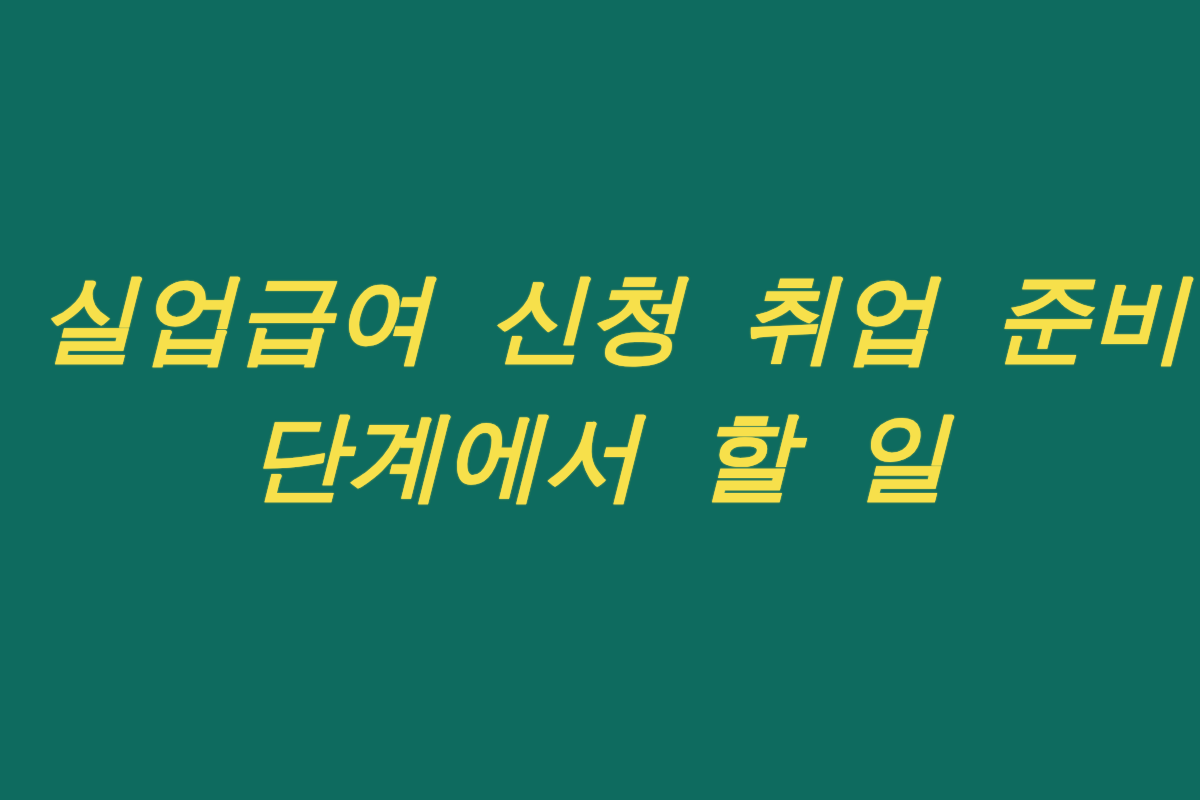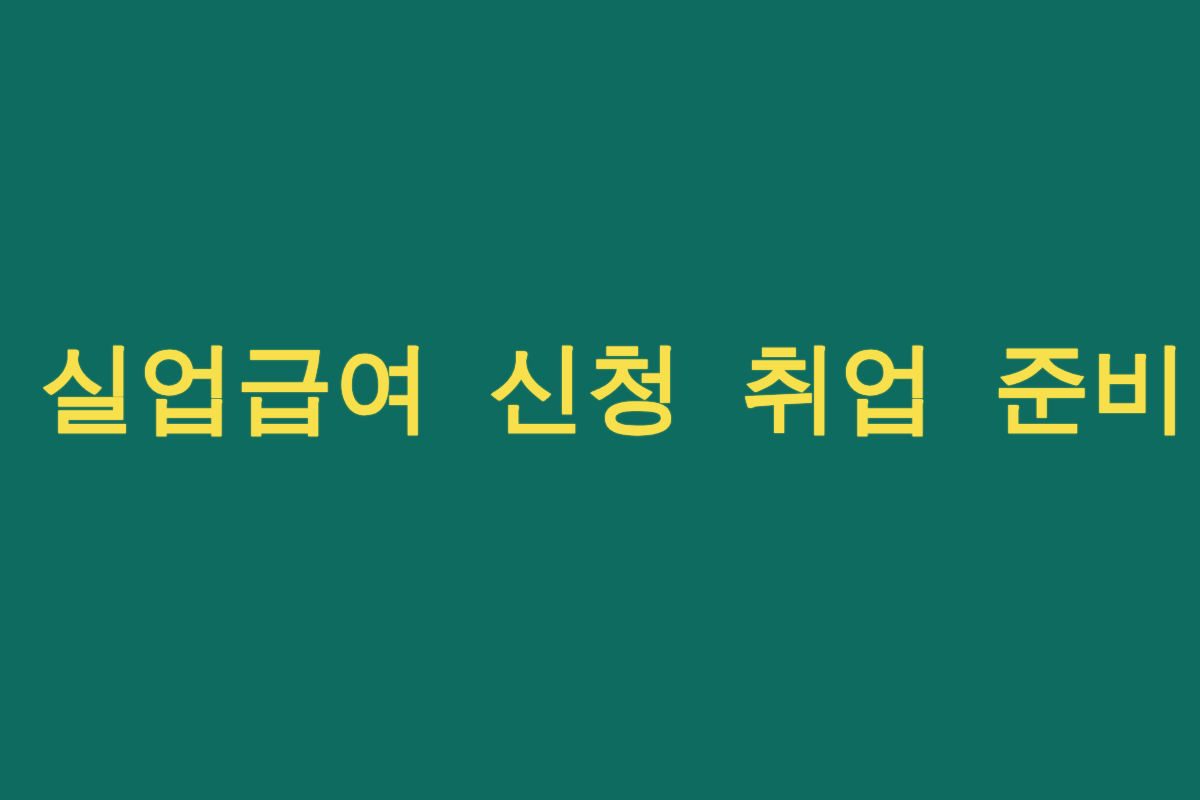--- a/index.html
+++ b/index.html
@@ -38,20 +38,21 @@
     font-family: "DejaVu Sans", "Liberation Sans", sans-serif;
     font-weight: 700;
     font-size: 96px;
     line-height: 1.42;
     letter-spacing: 0.012em;
     word-spacing: 0.22em;
     
     text-shadow:
       0 0 1.2px rgba(247, 224, 75, 0.85),
       0 0 2.4px rgba(247, 224, 75, 0.35);
+    font-style: italic;
     -webkit-font-smoothing: antialiased;
   }
 
   .headline-line {
     display: block;
     white-space: nowrap;
   }
 
   
   .headline-line--primary   { font-size: 97px; }
@@ -59,16 +60,17 @@
 </style>
 </head>
 <body>
 
 <div class="poster" style="background: rgb(14, 107, 95);">
 
   <div class="headline" style="color: rgb(247, 224, 75); text-shadow: rgba(247, 224, 75, 0.85) 0px 0px 1.2px, rgba(247, 224, 75, 0.35) 0px 0px 2.4px;">
 
     <span class="headline-line headline-line--primary">실업급여 신청 취업 준비</span>
 
+    <span class="headline-line headline-line--secondary">단계에서 할 일</span>
 
   </div>
 
 </div>
 
 </body></html>

